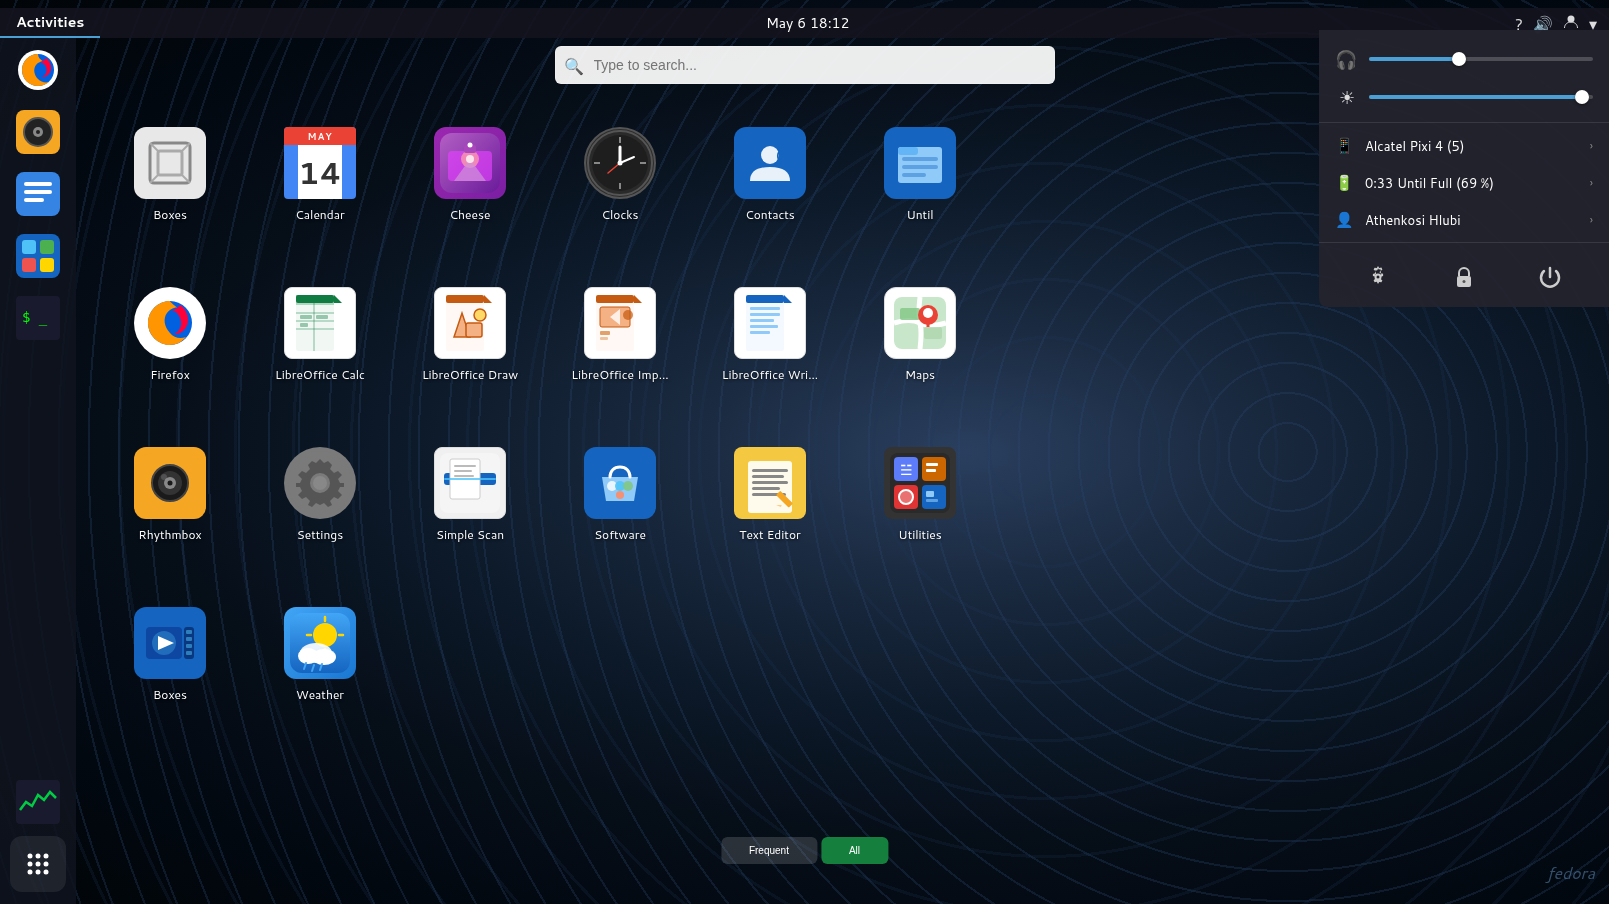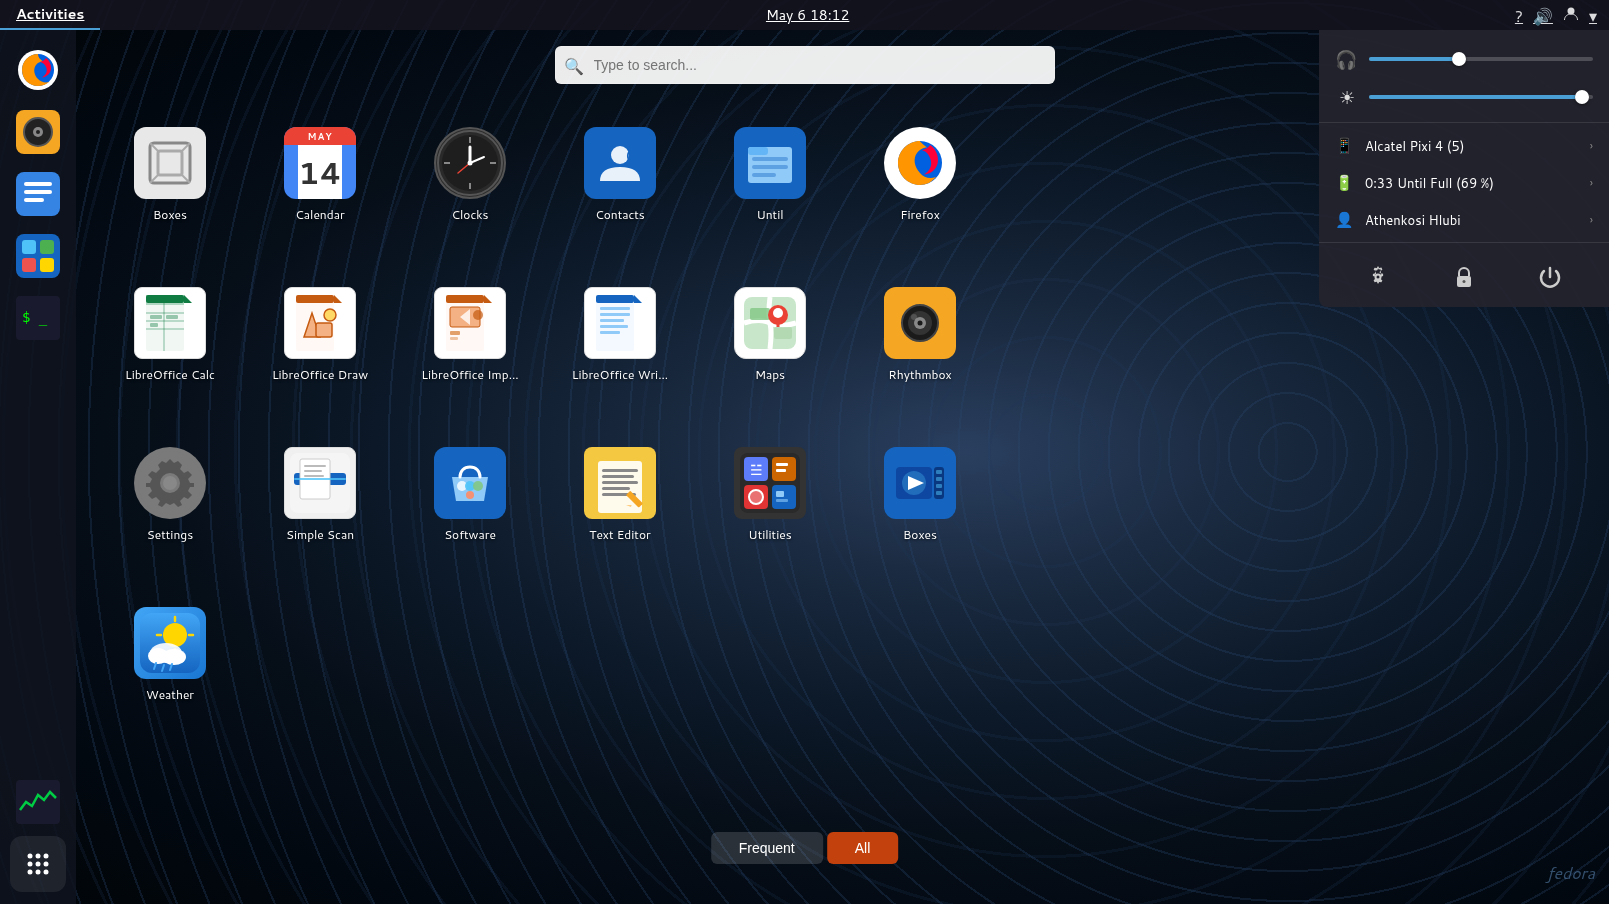--- a/index.html
+++ b/index.html
@@ -40,28 +40,27 @@
         transparent 0px,
         transparent 55px,
         rgba(30,55,90,0.2) 55px,
         rgba(30,55,90,0.2) 58px
       );
     }
 
     
     .topbar {
       position: absolute;
-      top: 0; left: 0; right: 0;
+      top: 8px; left: 0; right: 0;
       height: 30px;
       background: rgba(20,20,30,0.92);
       display: flex;
       align-items: center;
       z-index: 100;
       color: white;
-      text-decoration: underline;
     }
     .topbar-activities {
       padding: 0 16px;
       font-size: 14px;
       font-weight: 600;
       color: white;
       border-bottom: 2px solid #4a9fd4;
       height: 100%;
       display: flex;
       align-items: center;
@@ -208,29 +207,29 @@
       left: 50%;
       transform: translateX(-50%);
       display: flex;
       gap: 4px;
       z-index: 60;
     }
     .tab-btn {
       padding: 8px 28px;
       border-radius: 6px;
       border: none;
-      font-size: 14px;
+      font-size: 10px;
       cursor: pointer;
     }
     .tab-btn.inactive {
       background: rgba(255,255,255,0.15);
       color: white;
     }
     .tab-btn.active {
-      background: #c2410c;
+      background: #15803d;
       color: white;
     }
 
     
     .fedora-watermark {
       position: absolute;
       bottom: 20px;
       right: 14px;
       color: rgba(100,150,200,0.5);
       font-size: 16px;
@@ -441,31 +440,51 @@
         <line x1="10" y1="10" x2="18" y2="18" stroke="#aaa" stroke-width="2"></line>
         <line x1="50" y1="10" x2="42" y2="18" stroke="#aaa" stroke-width="2"></line>
         <line x1="10" y1="50" x2="18" y2="42" stroke="#aaa" stroke-width="2"></line>
         <line x1="50" y1="50" x2="42" y2="42" stroke="#aaa" stroke-width="2"></line>
       </svg>
     </div>
     <span class="app-label">Boxes</span>
   </div>
 
   <div class="app-item">
-    <div class="app-icon" style="background:#4285f4; border-radius:12px; overflow:hidden; flex-direction:column; padding:0;">
+    <div class="app-icon" style="background:#4285f4; border-radius:4px; overflow:hidden; flex-direction:column; padding:0;">
       <div style="background:#ea4335; width:100%; height:18px; display:flex; align-items:center; justify-content:center;">
         <span style="color:white; font-size:9px; font-weight:600; text-transform:uppercase; letter-spacing:1px;">MAY</span>
       </div>
       <div style="flex:1; background:white; display:flex; align-items:center; justify-content:center;">
         <span style="color:#333; font-size:30px; font-weight:bold;">14</span>
       </div>
     </div>
     <span class="app-label">Calendar</span>
   </div>
 
+  <div class="app-item">
+    <div class="app-icon" style="background:linear-gradient(135deg,#9c27b0,#7b1fa2); border-radius:12px;">
+      <svg width="60" height="60" viewBox="0 0 60 60">
+        <rect width="60" height="60" rx="12" fill="url(#cg)"></rect>
+        <defs>
+            <linearGradient id="cg" x1="0" y1="0" x2="1" y2="1">
+              <stop offset="0%" stop-color="#b45fc5"></stop>
+              <stop offset="100%" stop-color="#6a1b9a"></stop>
+            </linearGradient>
+          </defs>
+        <rect x="8" y="18" width="44" height="30" rx="4" fill="#e040fb" opacity="0.7"></rect>
+        <circle cx="30" cy="26" r="9" fill="#f48fb1" opacity="0.9"></circle>
+        <path d="M14 48 L30 26 L46 48Z" fill="#ce93d8" opacity="0.7"></path>
+        <circle cx="30" cy="26" r="4" fill="#fce4ec"></circle>
+        <rect x="24" y="12" width="12" height="8" rx="2" fill="#ab47bc"></rect>
+        <circle cx="30" cy="12" r="2.5" fill="#fff"></circle>
+      </svg>
+    </div>
+    <span class="app-label">Cheese</span>
+  </div>
 
   <div class="app-item">
     <div class="app-icon" style="background:#2d2d2d; border-radius:50%; border:2px solid #555;">
       <svg width="68" height="68" viewBox="0 0 68 68">
         <circle cx="34" cy="34" r="32" fill="#2a2a2a" stroke="#555" stroke-width="2"></circle>
         <circle cx="34" cy="34" r="28" fill="#1e1e1e"></circle>
 
         <line x1="34" y1="8" x2="34" y2="14" stroke="#888" stroke-width="2"></line>
         <line x1="34" y1="54" x2="34" y2="60" stroke="#888" stroke-width="2"></line>
         <line x1="8" y1="34" x2="14" y2="34" stroke="#888" stroke-width="2"></line>

